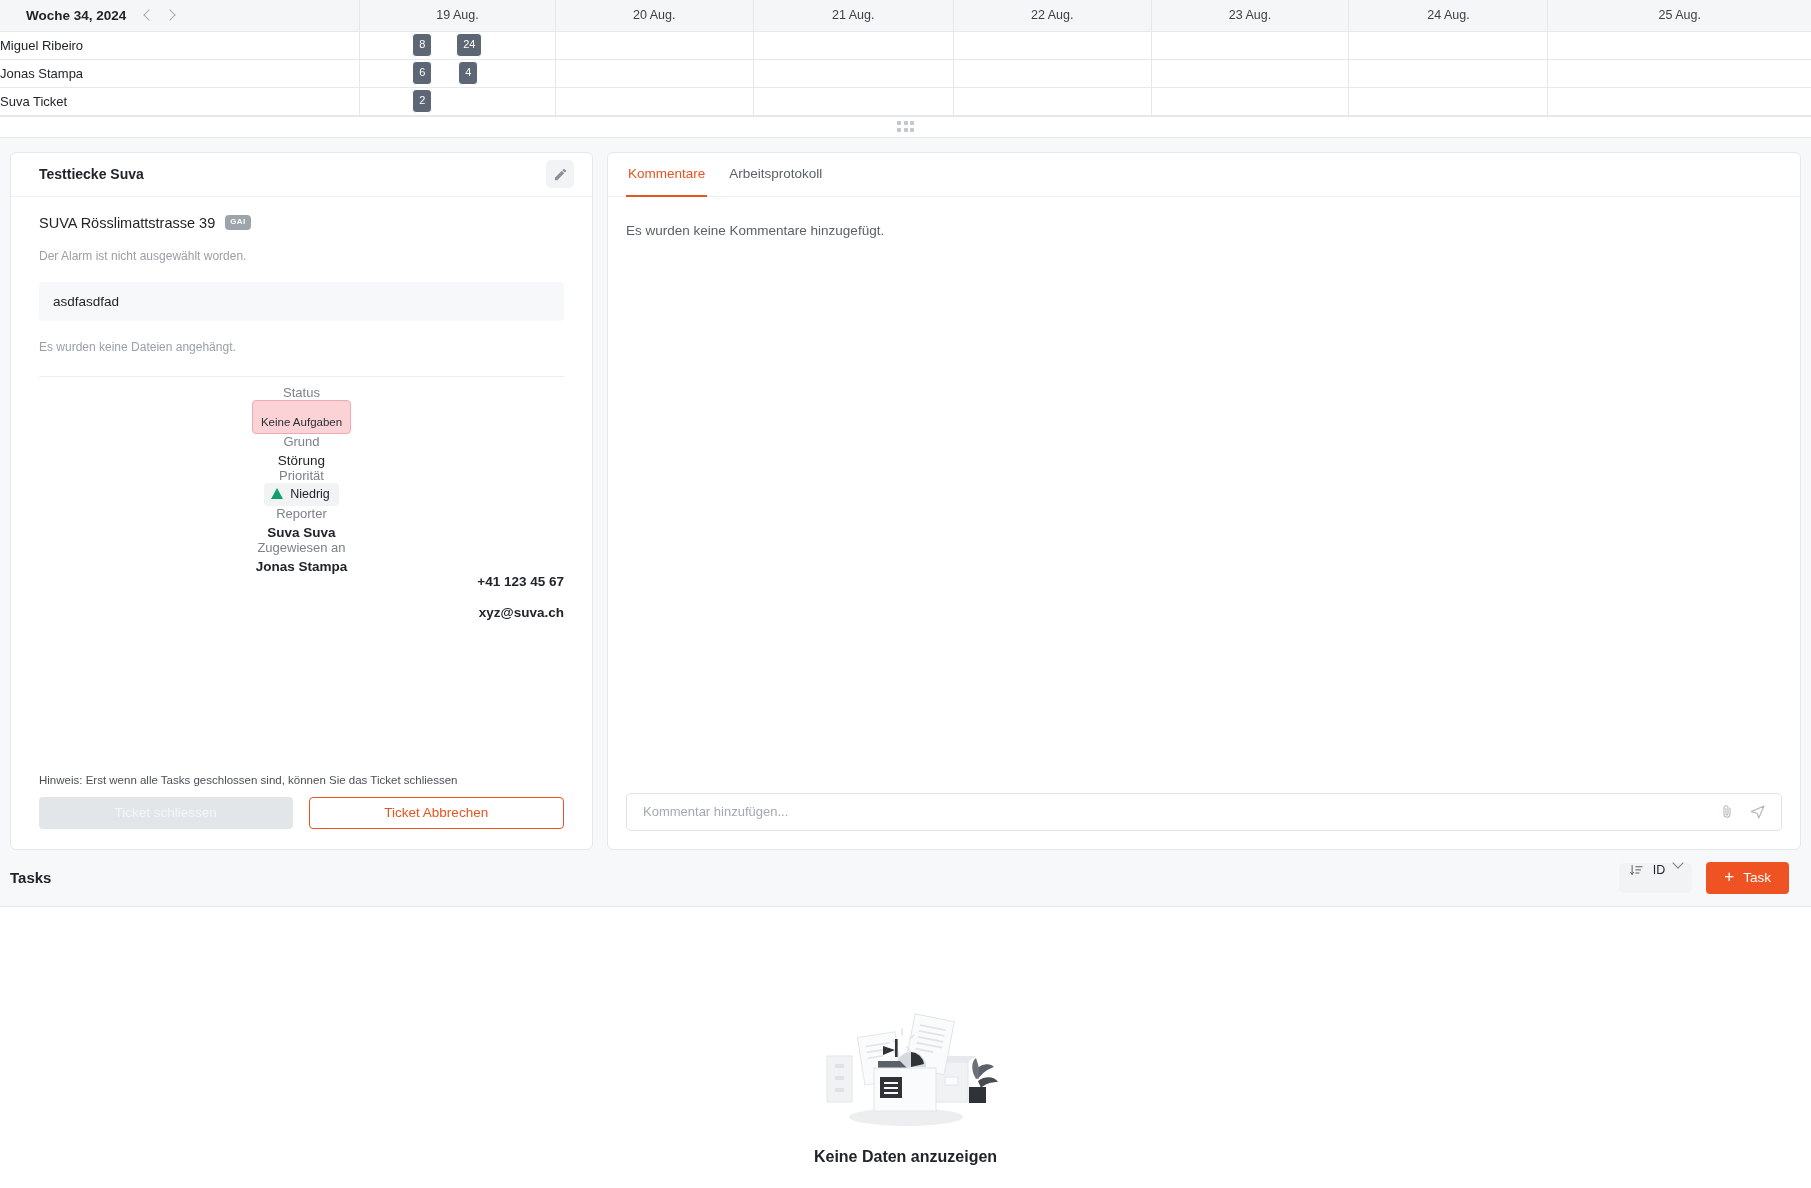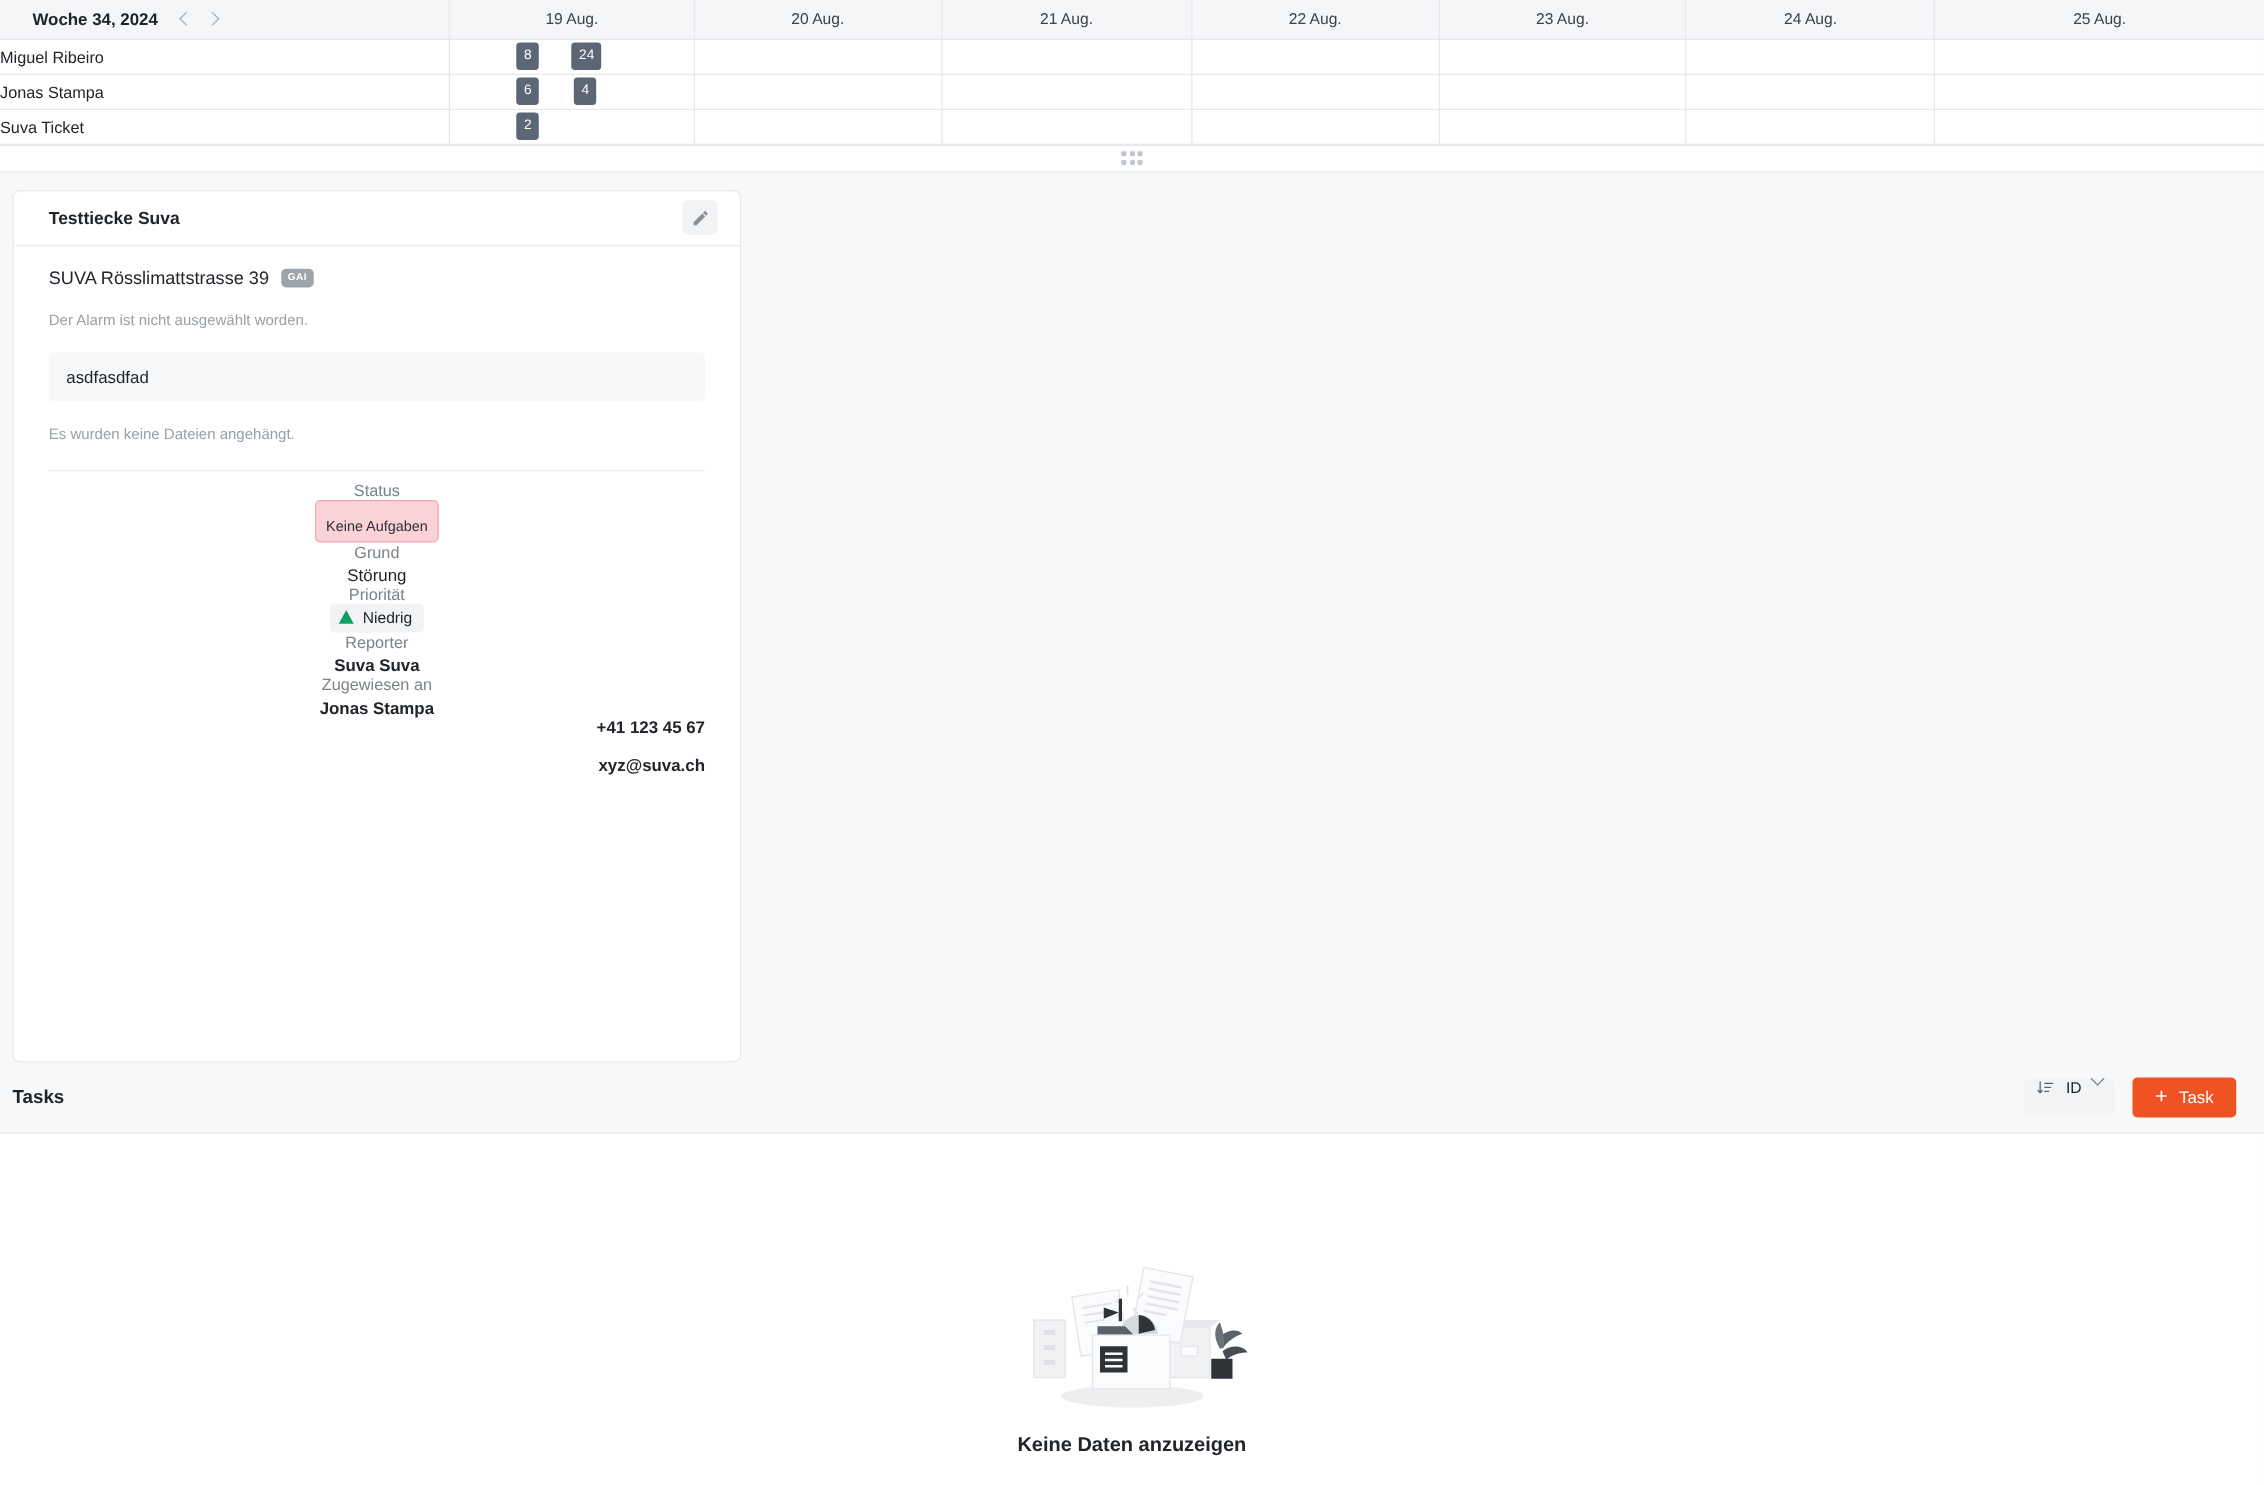--- a/index.html
+++ b/index.html
@@ -394,22 +394,51 @@
 
       <div class="field">
         <span class="field-label">Zugewiesen an</span>
         <span class="field-value">Jonas Stampa</span>
       </div>
 
       <div class="contact-line">+41 123 45 67</div>
       <div class="contact-line">xyz@suva.ch</div>
     </div>
 
+    <div class="detail-foot">
+      <div class="hint">Hinweis: Erst wenn alle Tasks geschlossen sind, können Sie das Ticket schliessen</div>
+      <div class="btn-row">
+        <button class="btn btn-disabled">Ticket schliessen</button>
+        <button class="btn btn-outline">Ticket Abbrechen</button>
+      </div>
+    </div>
   </div>
 
+  <div class="card comments-card">
+    <div class="tabs">
+      <div class="tab active">Kommentare</div>
+      <div class="tab">Arbeitsprotokoll</div>
+    </div>
+    <div class="comments-body">
+      <div class="comments-empty">Es wurden keine Kommentare hinzugefügt.</div>
+    </div>
+    <div class="comment-compose">
+      <div class="compose-box">
+        <input type="text" placeholder="Kommentar hinzufügen..." style="">
+        <span class="compose-actions">
+          <svg width="16" height="16" viewBox="0 0 24 24">
+            <path d="M16.5 6.5v9a4.5 4.5 0 0 1-9 0V5.5a3 3 0 0 1 6 0V15a1.5 1.5 0 0 1-3 0V6.5" fill="none" stroke="#b4b9c0" stroke-width="1.6" stroke-linecap="round"></path>
+          </svg>
+          <svg width="18" height="18" viewBox="0 0 24 24">
+            <path d="M3 11.5L20 4l-7 16-2.2-6.3L3 11.5z" fill="none" stroke="#b4b9c0" stroke-width="1.6" stroke-linejoin="round"></path>
+          </svg>
+        </span>
+      </div>
+    </div>
+  </div>
 </div>
 
 <div class="tasks-bar">
   <span class="tasks-title">Tasks</span>
   <span class="tasks-actions">
     <span class="sort-control">
       <svg width="15" height="15" viewBox="0 0 24 24">
         <path d="M5 4v14M5 18l-2.6-3M5 18l2.6-3" stroke="#5b6169" stroke-width="1.6" fill="none" stroke-linecap="round"></path>
         <path d="M11 6h10M11 11h7.5M11 16h5" stroke="#5b6169" stroke-width="1.6" stroke-linecap="round"></path>
       </svg>

